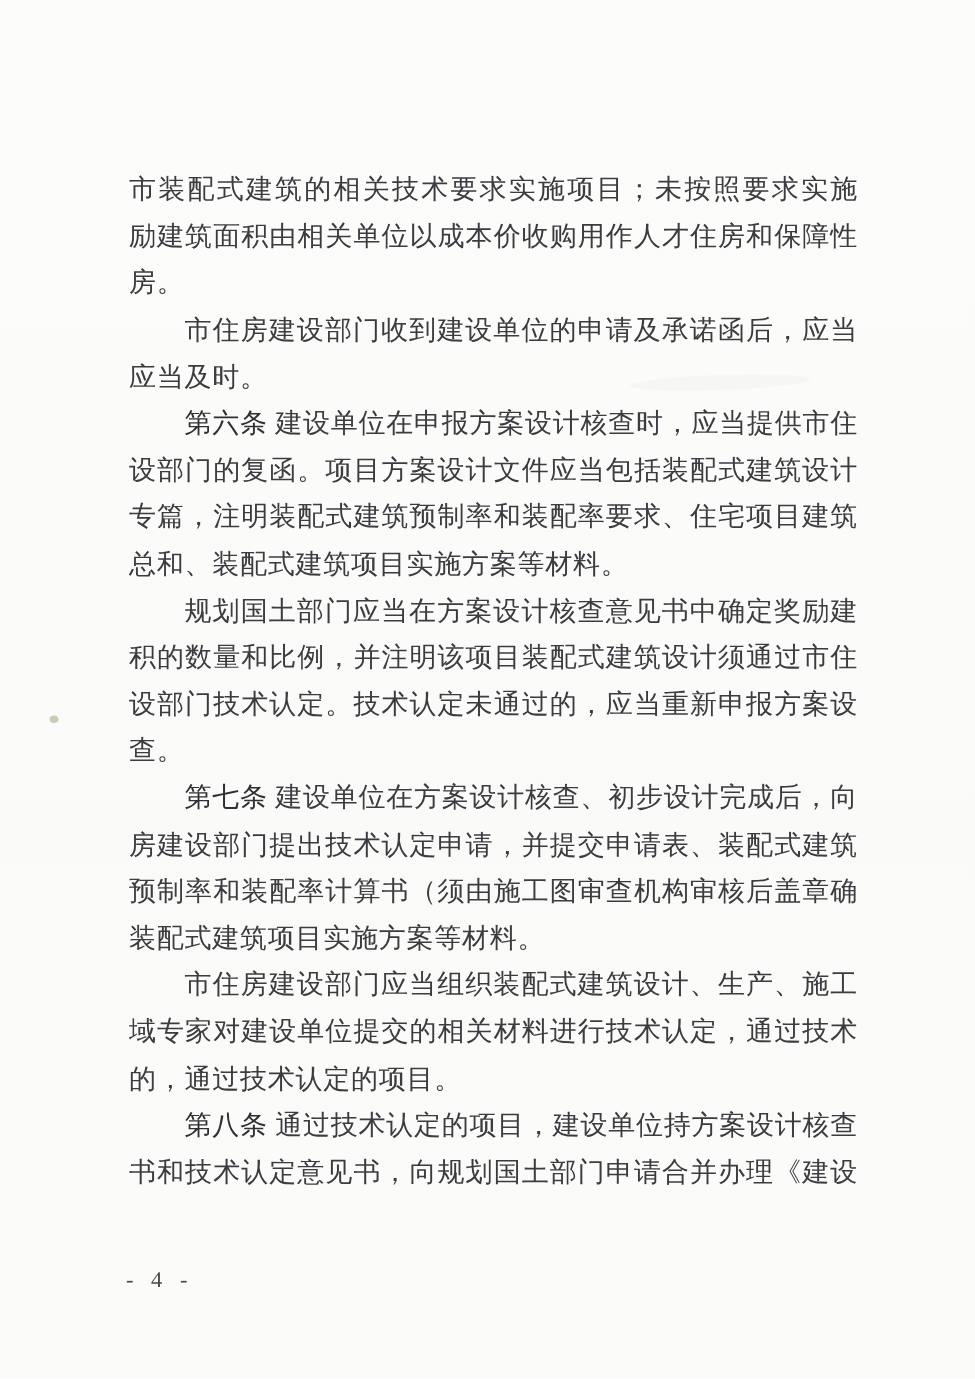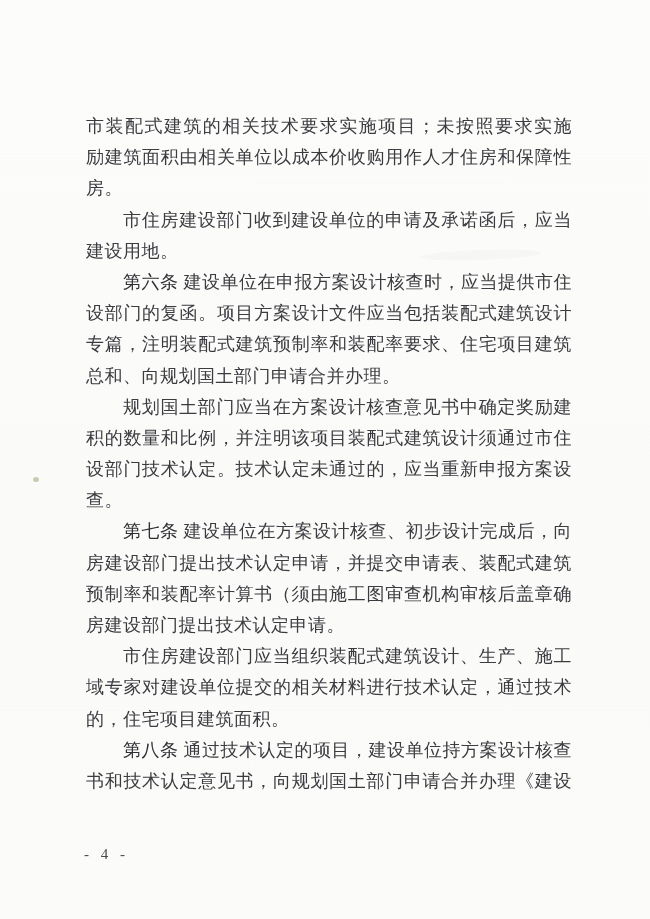--- a/index.html
+++ b/index.html
@@ -73,33 +73,33 @@
 <body>
 
 <div class="page">
   <div class="artifact-dot"></div>
   <div class="smudge"></div>
   <div class="text-block">
       <div class="line fill">市装配式建筑的相关技术要求实施项目；未按照要求实施的，奖</div>
       <div class="line fill">励建筑面积由相关单位以成本价收购用作人才住房和保障性住</div>
       <div class="line">房。</div>
       <div class="line fill indent">市住房建设部门收到建设单位的申请及承诺函后，应当及时</div>
-      <div class="line">建设用地。</div>
+      <div class="line">应当及时。</div>
       <div class="line fill indent"><b class="article-no">第六条</b>&nbsp;建设单位在申报方案设计核查时，应当提供市住房建</div>
       <div class="line fill">设部门的复函。项目方案设计文件应当包括装配式建筑设计说明</div>
       <div class="line fill">专篇，注明装配式建筑预制率和装配率要求、住宅项目建筑面积</div>
-      <div class="line">总和、向规划国土部门申请合并办理。</div>
+      <div class="line">总和、装配式建筑项目实施方案等材料。</div>
       <div class="line fill indent">规划国土部门应当在方案设计核查意见书中确定奖励建筑面</div>
       <div class="line fill">积的数量和比例，并注明该项目装配式建筑设计须通过市住房建</div>
       <div class="line fill">设部门技术认定。技术认定未通过的，应当重新申报方案设计核</div>
       <div class="line">查。</div>
       <div class="line fill indent"><b class="article-no">第七条</b>&nbsp;建设单位在方案设计核查、初步设计完成后，向市住</div>
       <div class="line fill">房建设部门提出技术认定申请，并提交申请表、装配式建筑项目</div>
       <div class="line fill">预制率和装配率计算书（须由施工图审查机构审核后盖章确认）、</div>
-      <div class="line">房建设部门提出技术认定申请。</div>
+      <div class="line">装配式建筑项目实施方案等材料。</div>
       <div class="line fill indent">市住房建设部门应当组织装配式建筑设计、生产、施工等领</div>
       <div class="line fill">域专家对建设单位提交的相关材料进行技术认定，通过技术认定</div>
-      <div class="line">的，住宅项目建筑面积。</div>
+      <div class="line">的，通过技术认定的项目。</div>
       <div class="line fill indent"><b class="article-no">第八条</b>&nbsp;通过技术认定的项目，建设单位持方案设计核查意见</div>
       <div class="line fill">书和技术认定意见书，向规划国土部门申请合并办理《建设用地</div>
     </div>
   <div class="footer">- 4 -</div>
 </div>
 
 </body></html>

